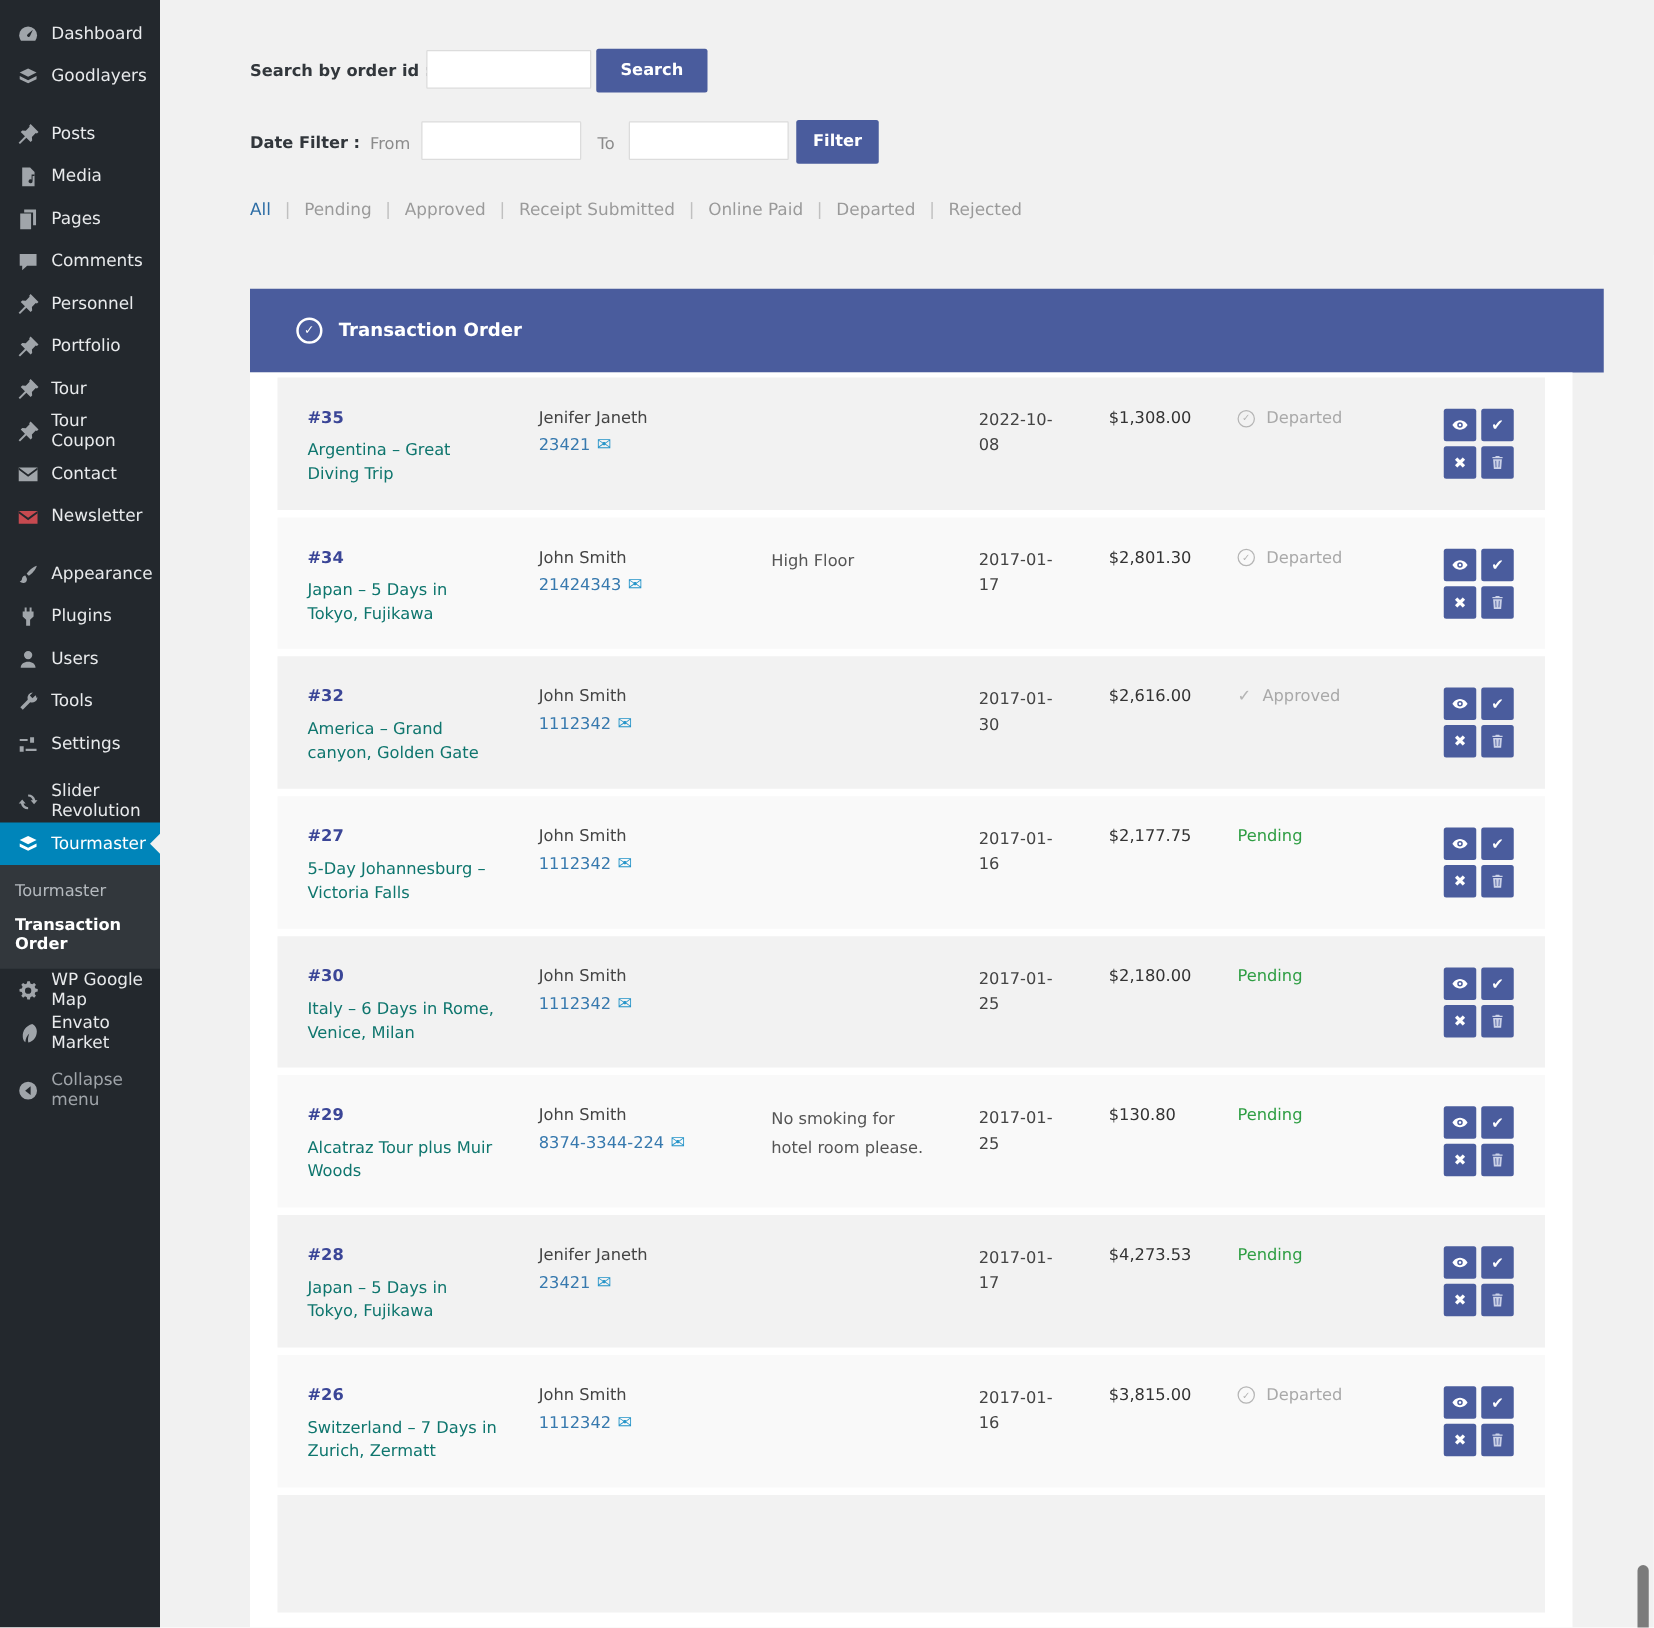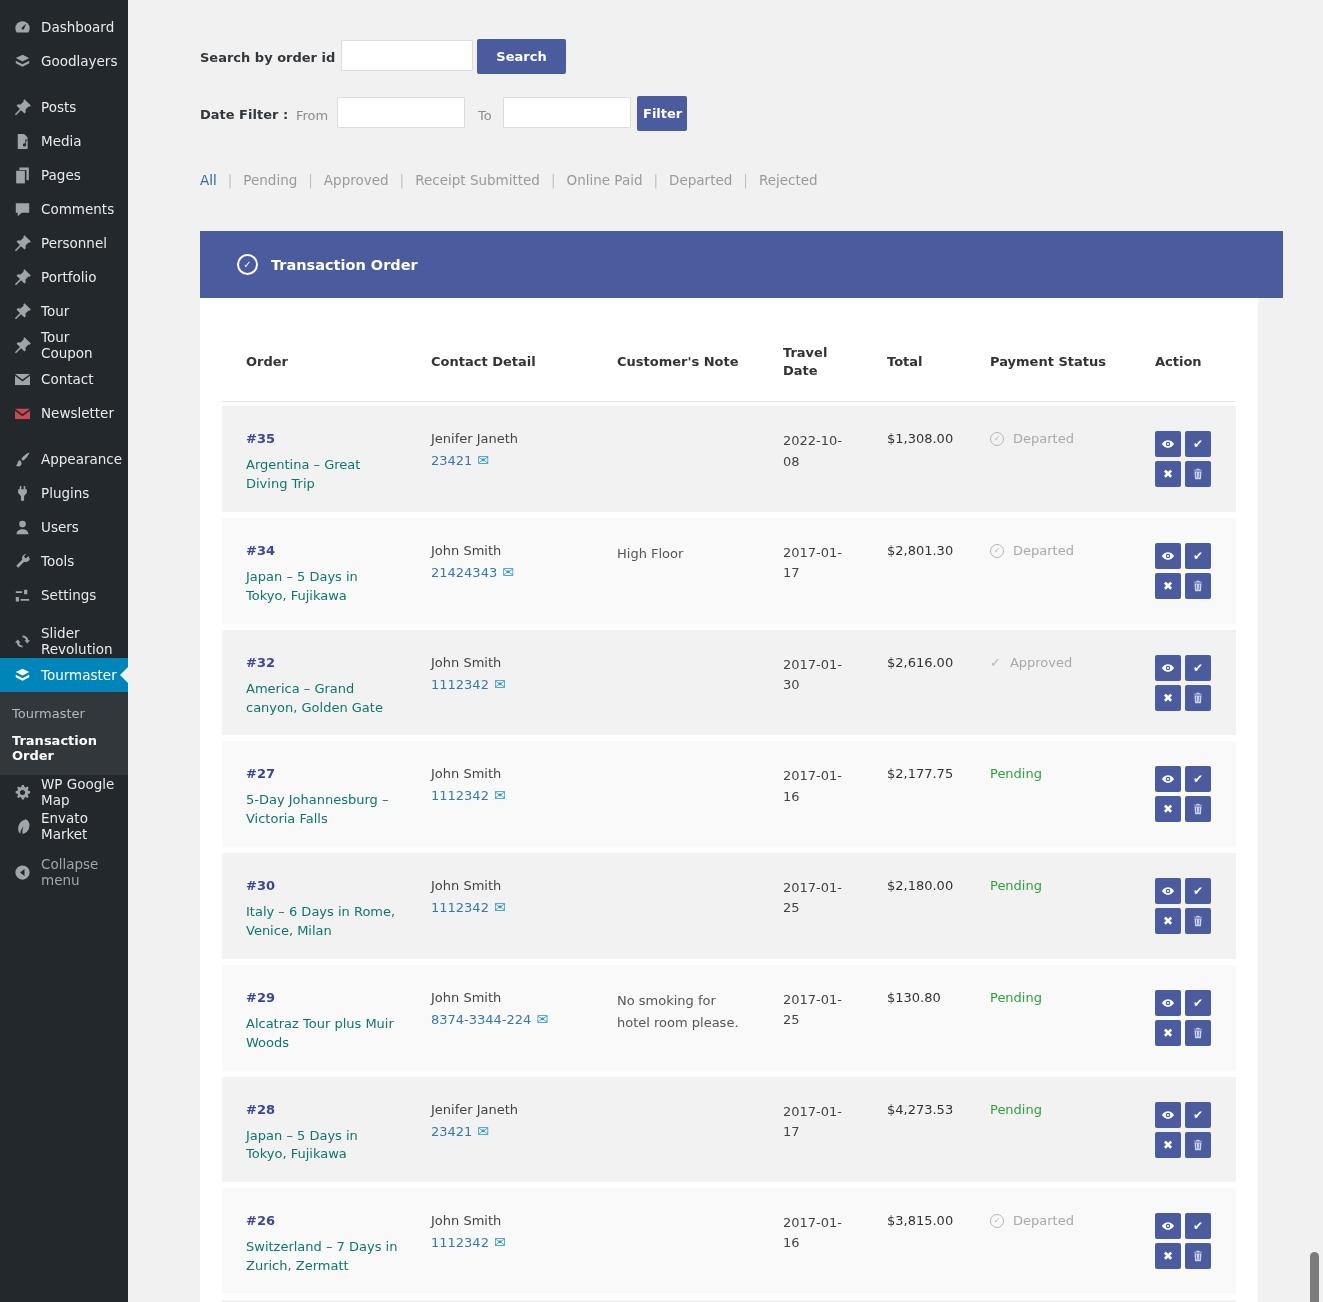--- a/index.html
+++ b/index.html
@@ -21,21 +21,21 @@
   .submenu-item{padding:6px 12px;font-size:13px;color:#b4b9be;cursor:pointer}
   .submenu-item.current{color:#fff;font-weight:bold}
   .dim{color:#a0a5aa}
   
   .content{position:absolute;left:160px;top:0;right:0;bottom:0}
   .lbl{font-size:13px;font-weight:bold;color:#32373c;position:absolute}
   .sub-lbl{font-size:13px;color:#8b8b8b;position:absolute}
   .tinput{position:absolute;height:31px;background:#fff;border:1px solid #dcdcdc;box-sizing:border-box;font-size:13px;padding:0 8px;color:#444;border-radius:1px}
   .btn{position:absolute;height:35px;background:#4a5c9d;color:#fff;border:none;font-size:13px;font-weight:bold;border-radius:2px;cursor:pointer;font-family:inherit}
   
-  .filters{position:absolute;left:40px;top:172px;font-size:13.5px;color:#9a9a9a}
+  .filters{position:absolute;left:40px;top:160px;font-size:13.5px;color:#9a9a9a}
   .filters a{text-decoration:none;color:#9a9a9a;cursor:pointer}
   .filters a.active{color:#2d6da5}
   .filters .sep{margin:0 11px;color:#c0c0c0}
   
   .panel-header{position:absolute;left:40px;top:231px;width:1083px;height:67px;background:#4a5c9d;display:flex;align-items:center;padding-left:37px;box-sizing:border-box;gap:13px}
   .circle-check{width:17px;height:17px;border:2px solid #fff;border-radius:50%;display:flex;align-items:center;justify-content:center;color:#fff;font-size:10px;font-weight:bold}
   .panel-title{color:#fff;font-size:14.5px;font-weight:bold}
   .panel-body{position:absolute;left:40px;top:298px;width:1058px;bottom:0;background:#fff;box-sizing:border-box;padding:0 22px;overflow:hidden}
   .grid{display:grid;grid-template-columns:185px 186px 166px 104px 103px 165px 1fr;align-items:center}
   .thead{padding:46px 0 21px 24px;border-bottom:1px solid #e8e8e8;font-size:13px;font-weight:bold;color:#333}
@@ -263,41 +263,32 @@
 
   <span class="lbl" style="left:40px;top:50px">Search by order id :</span>
   <input class="tinput" style="left: 181px; top: 40px; width: 132px;" value="">
   <button class="btn" style="left:317px;top:39px;width:89px">Search</button>
 
   <span class="lbl" style="left:40px;top:107px">Date Filter :</span>
   <span class="sub-lbl" style="left:136px;top:108px">From</span>
   <input class="tinput" style="left: 177px; top: 97px; width: 128px;" value="">
   <span class="sub-lbl" style="left:318px;top:108px">To</span>
   <input class="tinput" style="left: 343px; top: 97px; width: 128px;" value="">
-  <button class="btn" style="left:477px;top:96px;width:50px">Filter</button>
+  <button class="btn" style="left:477px;top:96px;width:66px">Filter</button>
 
   <div class="filters">
     <a class="active">All</a><span class="sep">|</span><a>Pending</a><span class="sep">|</span><a>Approved</a><span class="sep">|</span><a>Receipt Submitted</a><span class="sep">|</span><a>Online Paid</a><span class="sep">|</span><a>Departed</a><span class="sep">|</span><a>Rejected</a>
   </div>
 
   <div class="panel-header">
     <span class="circle-check">✓</span>
     <span class="panel-title">Transaction Order</span>
   </div>
 
   <div class="panel-body">
-    <div class="grid thead">
-      <div class="th">Order</div>
-      <div class="th">Contact Detail</div>
-      <div class="th">Customer's Note</div>
-      <div class="th th-travel">Travel Date</div>
-      <div class="th">Total</div>
-      <div class="th">Payment Status</div>
-      <div class="th">Action</div>
-    </div>
     <div class="tbody">
         <div class="grid row odd">
     <div>
       <a class="oid">#35</a>
       <a class="tour">Argentina – Great Diving Trip</a>
     </div>
     <div>
       <div class="cname">Jenifer Janeth</div>
       <div class="cphone"><a class="cphone-link">23421</a><span class="env">✉</span></div>
     </div>

